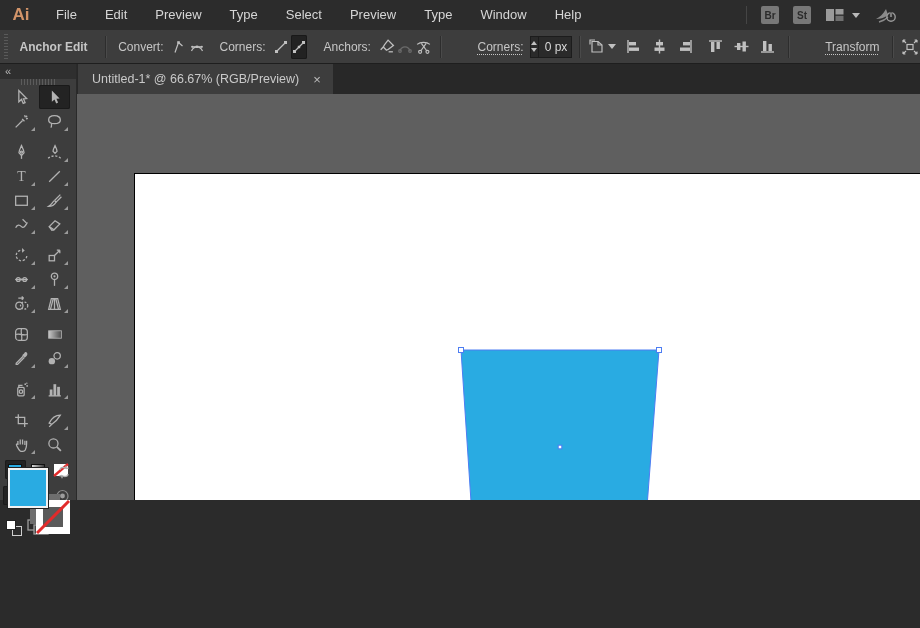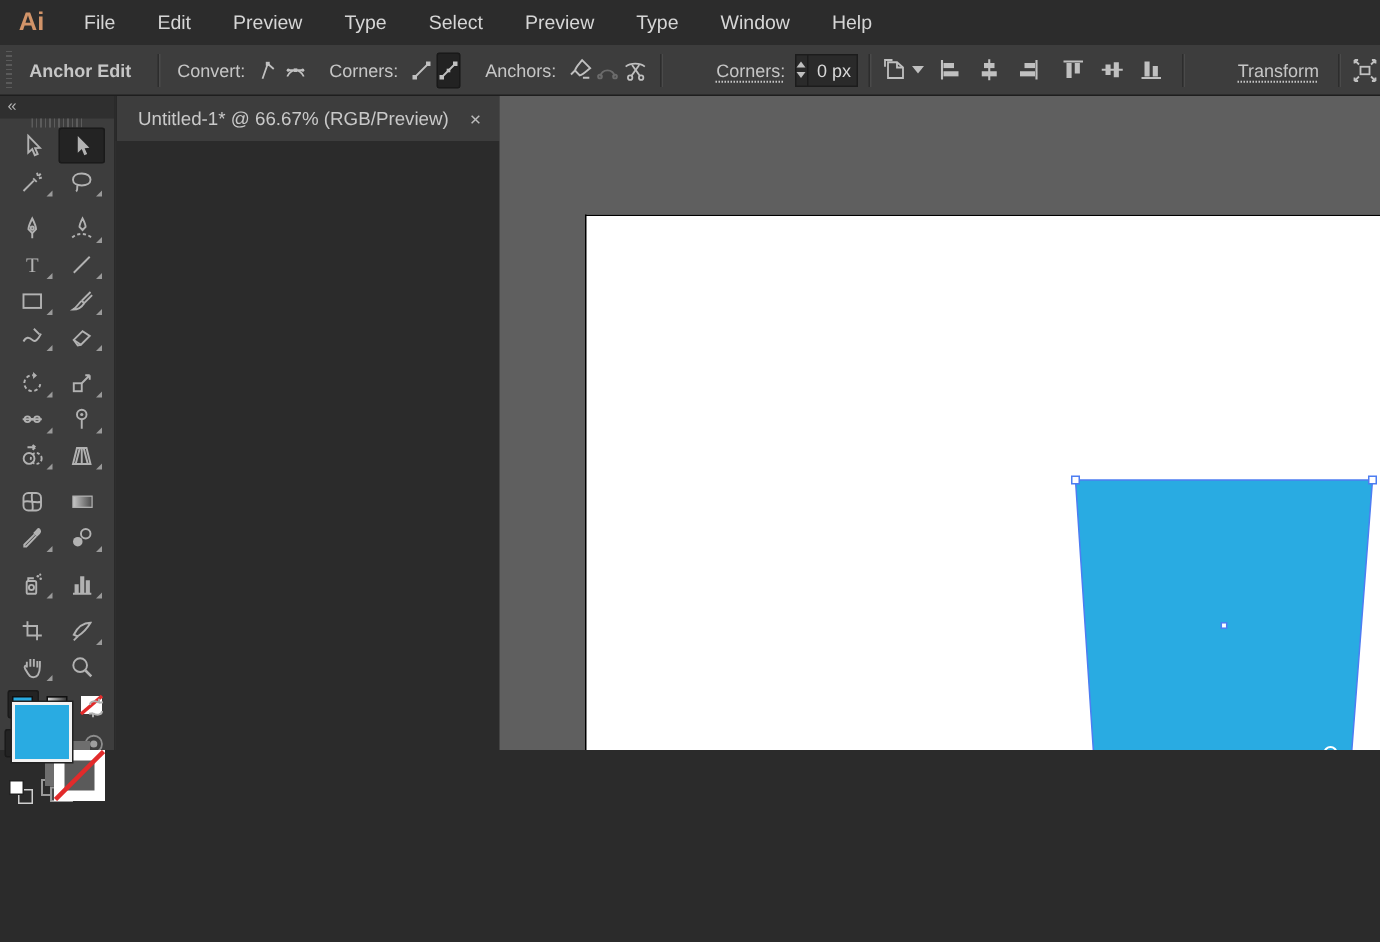--- a/index.html
+++ b/index.html
@@ -90,21 +90,21 @@
   .ctn { width:21px; height:19px; display:flex; align-items:center; justify-content:center;
     border-radius:2px; }
   .ctn.selected { background:#232323; box-shadow:inset 0 0 0 1px #1a1a1a; }
   .modes-row { display:flex; justify-content:center; gap:1px; margin-top:7px; }
   .mode { width:23px; height:19px; display:flex; align-items:center; justify-content:center;
     border-radius:2px; }
   .mode.selected { background:#232323; box-shadow:inset 0 0 0 1px #1a1a1a; }
   .screen-row { display:flex; justify-content:center; margin-top:12px; }
 
   
-  .rightcol { flex:1; display:flex; min-width:0;text-align:center; }
+  .rightcol { flex:1; display:flex; flex-direction:column; min-width:0;text-align:center; }
   .tabbar { height:30px; background:#282828; display:flex; align-items:flex-end; flex:0 0 auto; }
   .doc-tab { height:30px; background:#3d3d3d; display:flex; align-items:center; gap:14px;
     padding:0 12px 0 14px; color:#c9c9c9; font-size:12.5px; margin-left:1px; }
   .tab-close { color:#bdbdbd; font-size:13px; line-height:1; }
 
   .canvas { flex:1; position:relative; background:#5f5f5f; overflow:hidden; }
   .artboard { position:absolute; left:57px; top:79px; right:-2px; bottom:-2px;
     background:#ffffff; border-top:1.5px solid #000; border-left:1.5px solid #000; }
   .overlay { position:absolute; left:0; top:0; }
 </style>
@@ -119,20 +119,40 @@
       <span class="menu-item">File</span>
       <span class="menu-item">Edit</span>
       <span class="menu-item">Preview</span>
       <span class="menu-item">Type</span>
       <span class="menu-item">Select</span>
       <span class="menu-item">Preview</span>
       <span class="menu-item">Type</span>
       <span class="menu-item">Window</span>
       <span class="menu-item">Help</span>
     </div>
+    <div class="menubar-right">
+      <div class="mb-sep"></div>
+      <div class="sq-btn">Br</div>
+      <div class="sq-btn">St</div>
+      <div style="display:flex;align-items:center;gap:7px;">
+        <svg width="20" height="16" viewBox="0 0 20 16">
+          <rect x="1" y="2" width="8" height="12" fill="#9a9a9a"></rect>
+          <rect x="10.5" y="2" width="8" height="5.5" fill="#9a9a9a"></rect>
+          <rect x="10.5" y="8.8" width="8" height="5.2" fill="#6f6f6f"></rect>
+        </svg>
+        <span class="chev"></span>
+      </div>
+      <svg width="24" height="18" viewBox="0 0 24 18">
+        <path class="f" d="M2 13 C6 11 9 8 12 3 L14 9 C10 12 6 13 2 13 Z" fill="#8a8a8a"></path>
+        <path d="M5 16 C9 15 12 13 14 11" stroke="#8a8a8a" stroke-width="1.4" fill="none"></path>
+        <circle cx="17" cy="11" r="4.2" stroke="#9a9a9a" stroke-width="1.4" fill="none"></circle>
+        <line x1="17" y1="6" x2="17" y2="11" stroke="#3d3d3d" stroke-width="2.6"></line>
+        <line x1="17" y1="6.5" x2="17" y2="11" stroke="#9a9a9a" stroke-width="1.4"></line>
+      </svg>
+    </div>
   </div>
 
   <div class="controlbar">
     <div class="grip-v"></div>
     <span class="cb-label bold">Anchor Edit</span>
     <div class="cb-sep"></div>
 
     <span class="cb-label">Convert:</span>
     <div class="icon-btn">
       <svg width="16" height="16" viewBox="0 0 16 16" stroke="#c0c0c0" fill="none" stroke-width="1.2">

